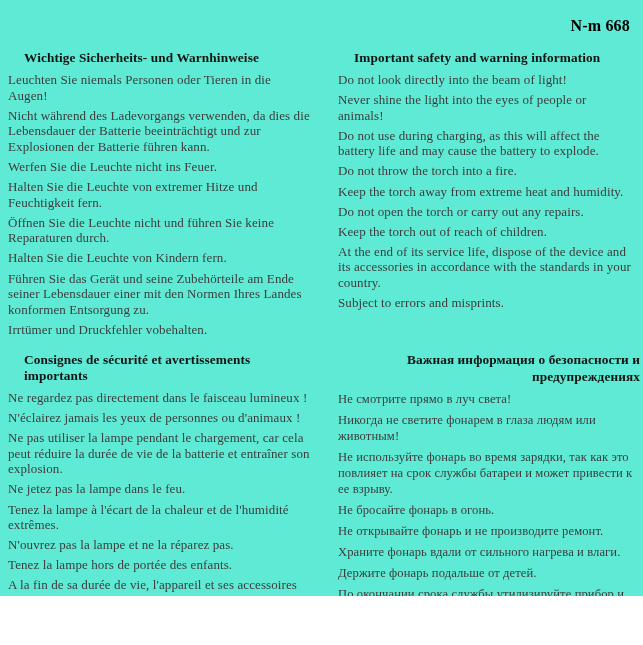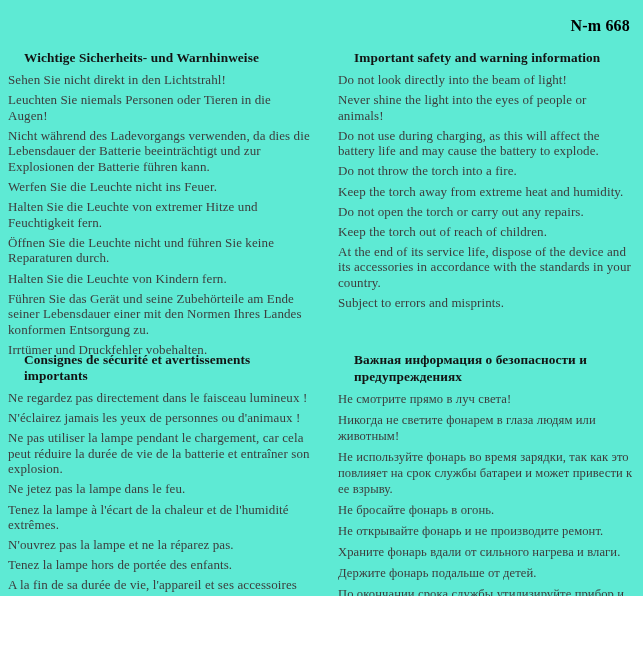--- a/index.html
+++ b/index.html
@@ -38,33 +38,32 @@
     font-weight: 700;
     color: #131313;
   }
   .sec p {
     margin: 0 0 4.5px 0;
   }
   .sec-de { left: 8px;   top: 50px;  width: 303px; }
   .sec-en { left: 338px; top: 50px;  width: 297px; }
   .sec-fr { left: 8px;   top: 352px; width: 304px; }
   .sec-ru { left: 338px; top: 352px; width: 302px; font-size: 12.6px; line-height: 16px; }
-  .sec-ru h2 { line-height: 16.5px; }
+  .sec-ru h2 { line-height: 16.5px; text-align: right; }
   .sec-ru p { margin-bottom: 5px; }
 </style>
 </head>
 <body>
 
 <div class="page">
 
   <div class="model-number">N-m 668</div>
 
   <section class="sec sec-de">
     <h2>Wichtige Sicherheits- und Warnhinweise</h2>
-    <p>Sehen Sie nicht direkt in den Lichtstrahl!</p>
     <p>Leuchten Sie niemals Personen oder Tieren in die Augen!</p>
     <p>Nicht während des Ladevorgangs verwenden, da dies die Lebensdauer der Batterie beeinträchtigt und zur Explosionen der Batterie führen kann.</p>
     <p>Werfen Sie die Leuchte nicht ins Feuer.</p>
     <p>Halten Sie die Leuchte von extremer Hitze und Feuchtigkeit fern.</p>
     <p>Öffnen Sie die Leuchte nicht und führen Sie keine Reparaturen durch.</p>
     <p>Halten Sie die Leuchte von Kindern fern.</p>
     <p>Führen Sie das Gerät und seine Zubehörteile am Ende seiner Lebensdauer einer mit den Normen Ihres Landes konformen Entsorgung zu.</p>
     <p>Irrtümer und Druckfehler vobehalten.</p>
   </section>
 

